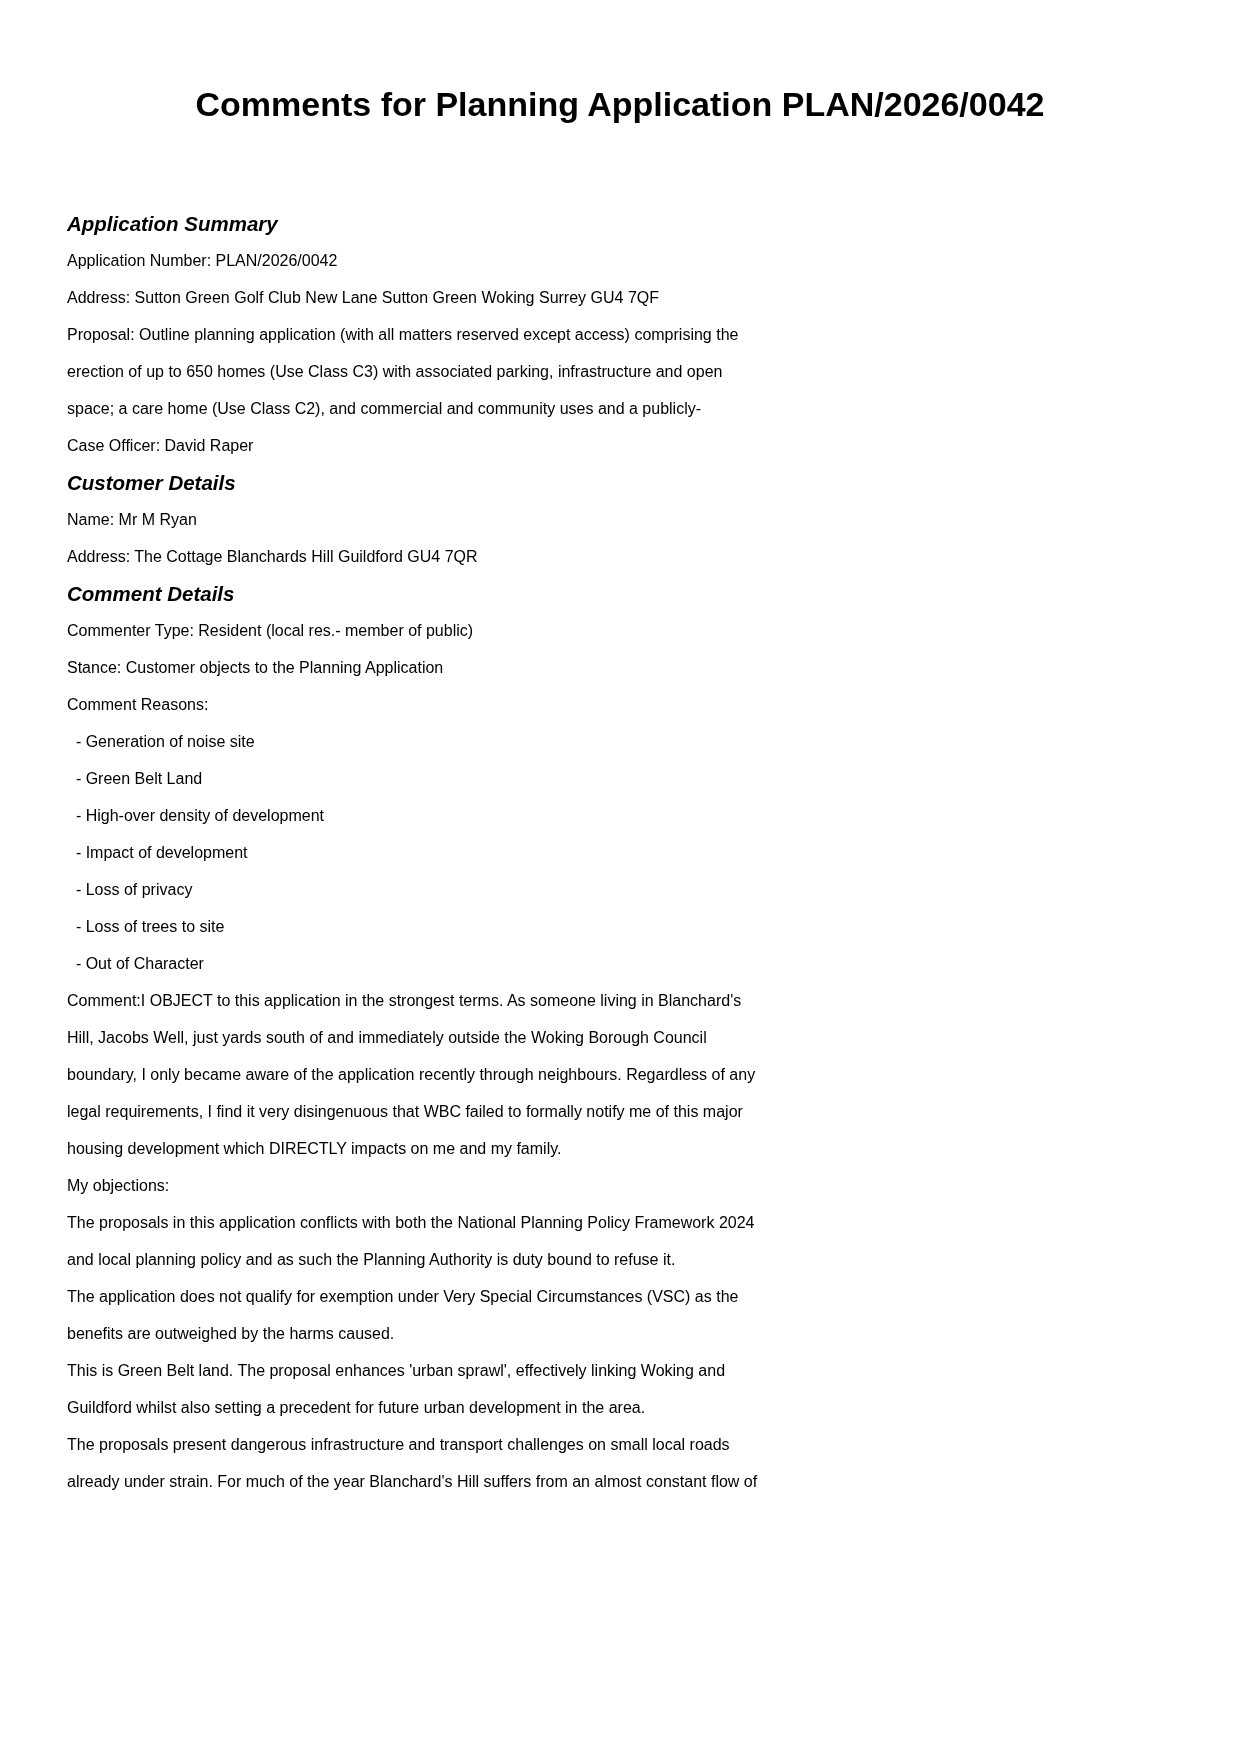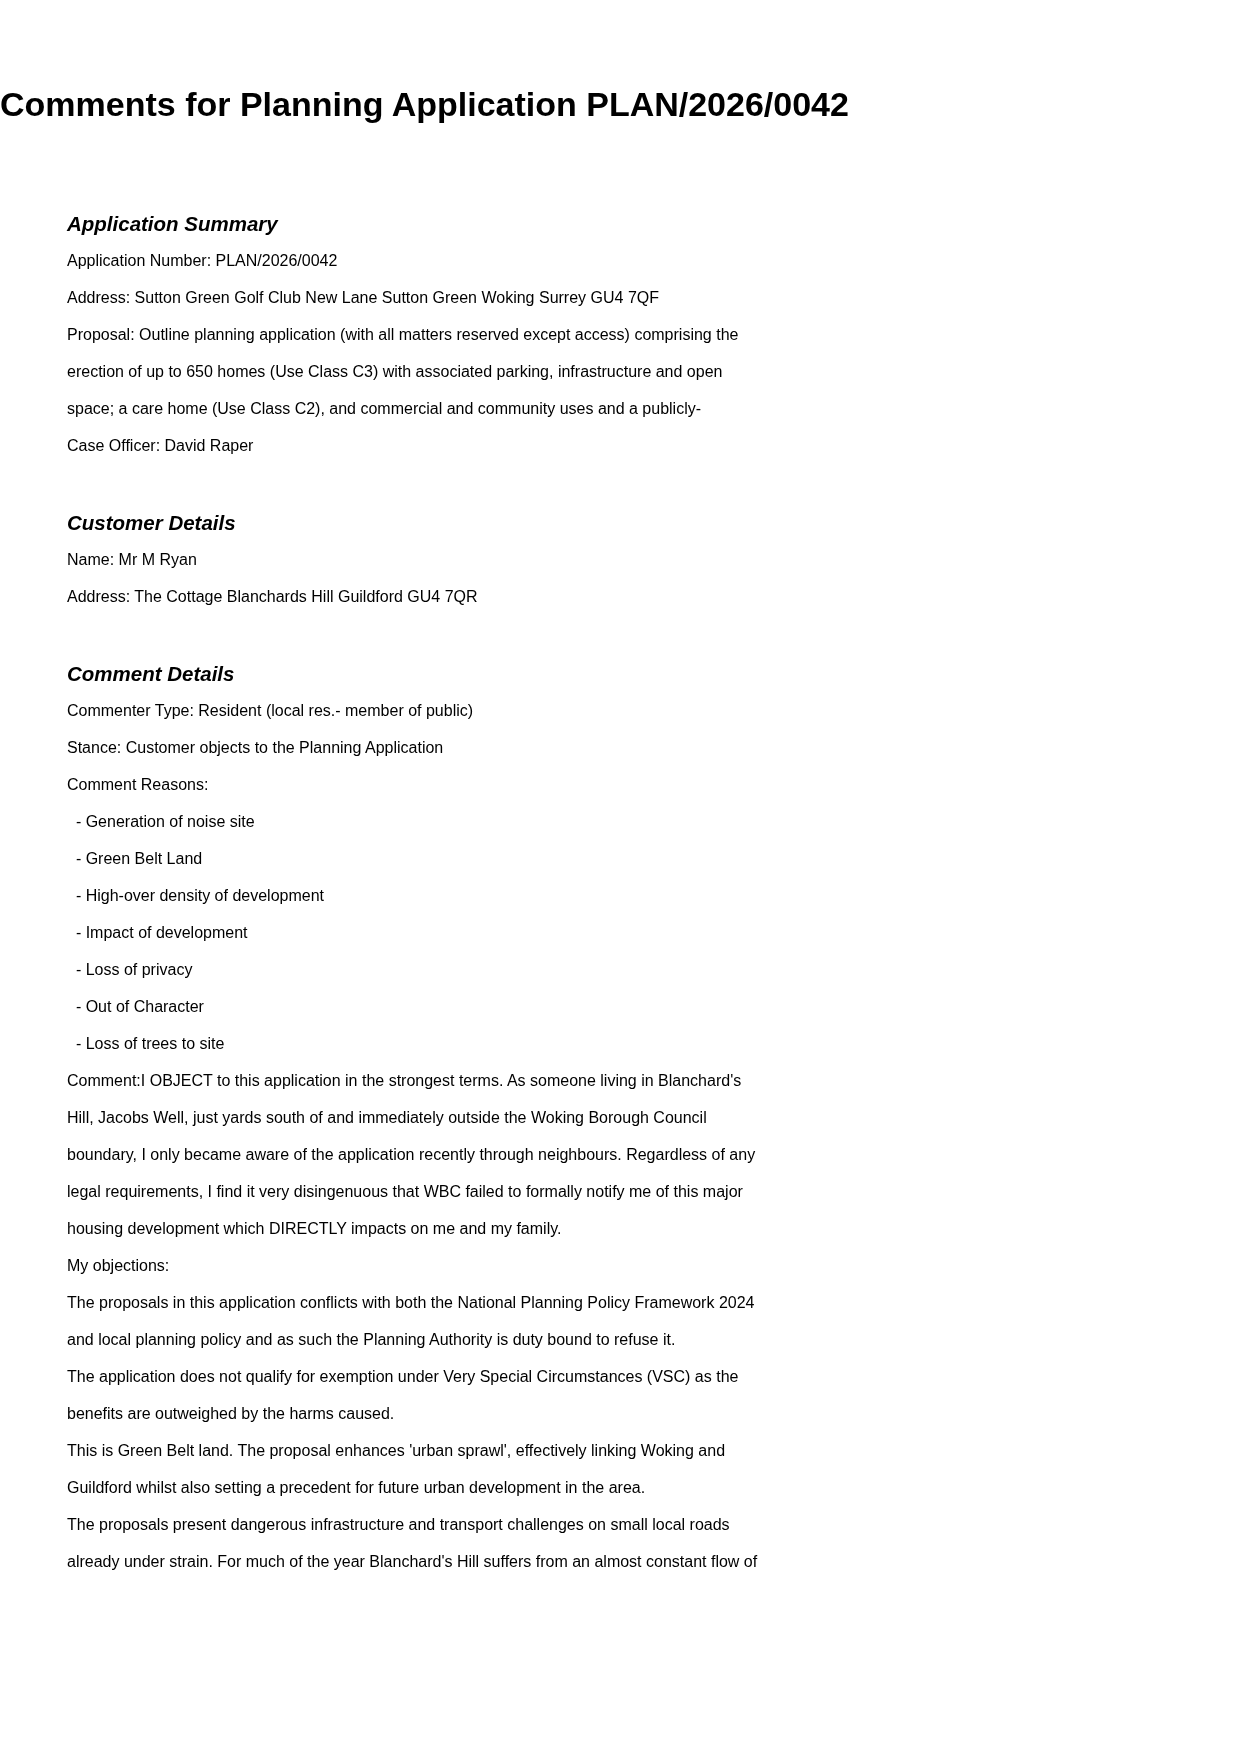--- a/index.html
+++ b/index.html
@@ -15,30 +15,30 @@
     background: #ffffff;
     color: #000000;
     font-family: "Liberation Sans", "DejaVu Sans", sans-serif;
     overflow: hidden;
     box-sizing: border-box;
   }
   .doc-title {
     margin: 84px 0 0 0;
     height: 40px;
     line-height: 40px;
+    text-align: center;
     font-size: 34px;
     font-weight: bold;
     letter-spacing: 0px;
     white-space: nowrap;
   }
   .content {
     padding: 0 60px 0 67px;
   }
   .section {
-    margin-top: 40px;
   }
   .section:first-of-type {
     margin-top: 81px;
   }
   .section-heading {
     font-size: 20.5px;
     font-weight: bold;
     line-height: 37px;
     white-space: pre-wrap;
     font-style: italic;
@@ -83,22 +83,22 @@
           <div class="line">Commenter Type: Resident (local res.- member of public)</div>
           <div class="line">Stance: Customer objects to the Planning Application</div>
           <div class="line">Comment Reasons:</div>
         </div>
       <div>
           <div class="line">  - Generation of noise site</div>
           <div class="line">  - Green Belt Land</div>
           <div class="line">  - High-over density of development</div>
           <div class="line">  - Impact of development</div>
           <div class="line">  - Loss of privacy</div>
+          <div class="line">  - Loss of trees to site</div>
           <div class="line">  - Out of Character</div>
-          <div class="line">  - Loss of trees to site</div>
         </div>
       <div>
           <div class="line">Comment:I OBJECT to this application in the strongest terms. As someone living in Blanchard's</div>
           <div class="line">Hill, Jacobs Well, just yards south of and immediately outside the Woking Borough Council</div>
           <div class="line">boundary, I only became aware of the application recently through neighbours. Regardless of any</div>
           <div class="line">legal requirements, I find it very disingenuous that WBC failed to formally notify me of this major</div>
           <div class="line">housing development which DIRECTLY impacts on me and my family.</div>
           <div class="line">My objections:</div>
           <div class="line">The proposals in this application conflicts with both the National Planning Policy Framework 2024</div>
           <div class="line">and local planning policy and as such the Planning Authority is duty bound to refuse it.</div>

